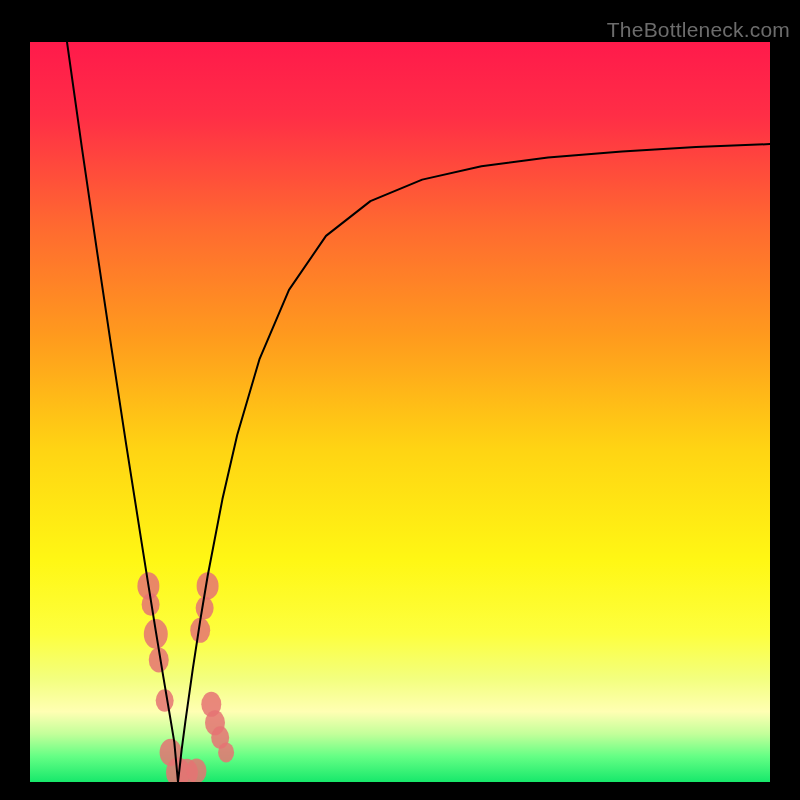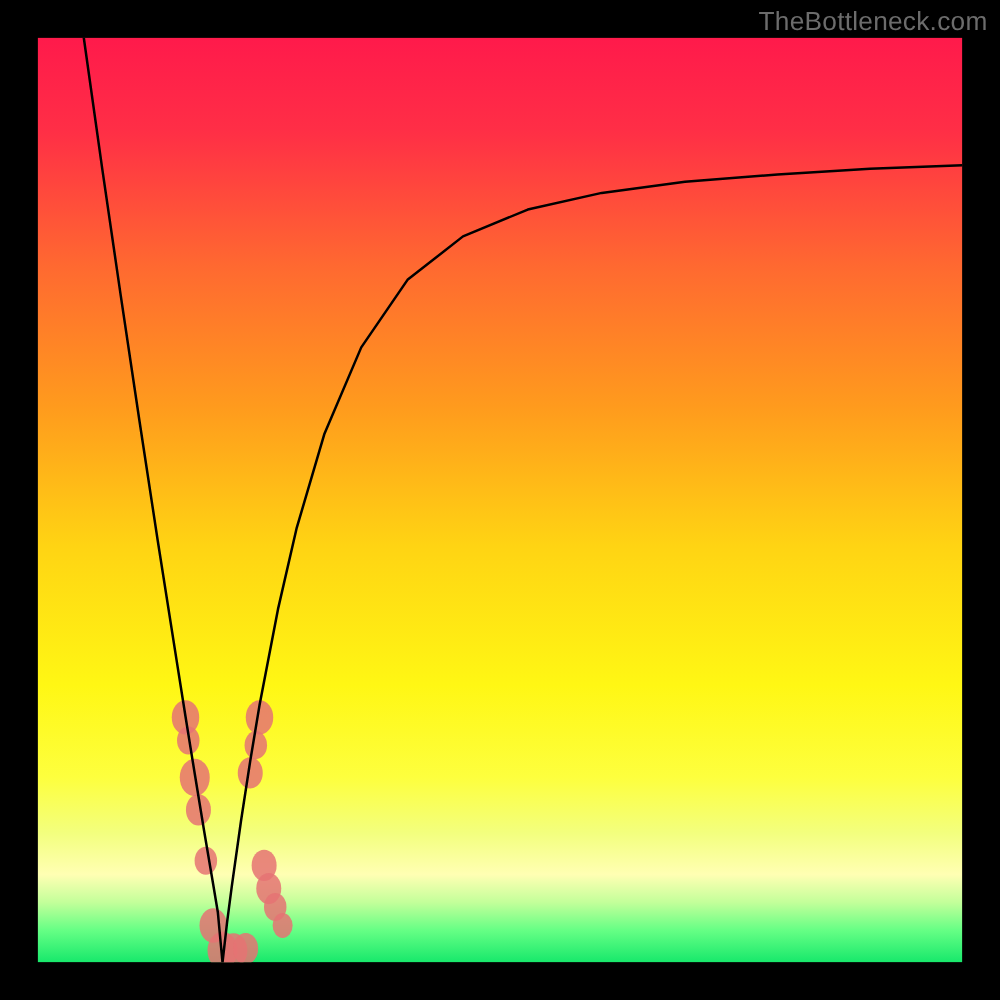--- a/index.html
+++ b/index.html
@@ -7,21 +7,21 @@
     padding: 0;
     width: 800px;
     height: 800px;
     overflow: hidden;
     background: #000;
     font-family: Arial, Helvetica, sans-serif;
   }
   .frame {
     position: absolute;
     left: 0;
-    top: 0;
+    top: 12px;
     width: 800px;
     height: 652px;
     background: #000;
   }
   .plot-area {
     position: absolute;
     left: 30px;
     top: 30px;
     width: 740px;
     height: 740px;

